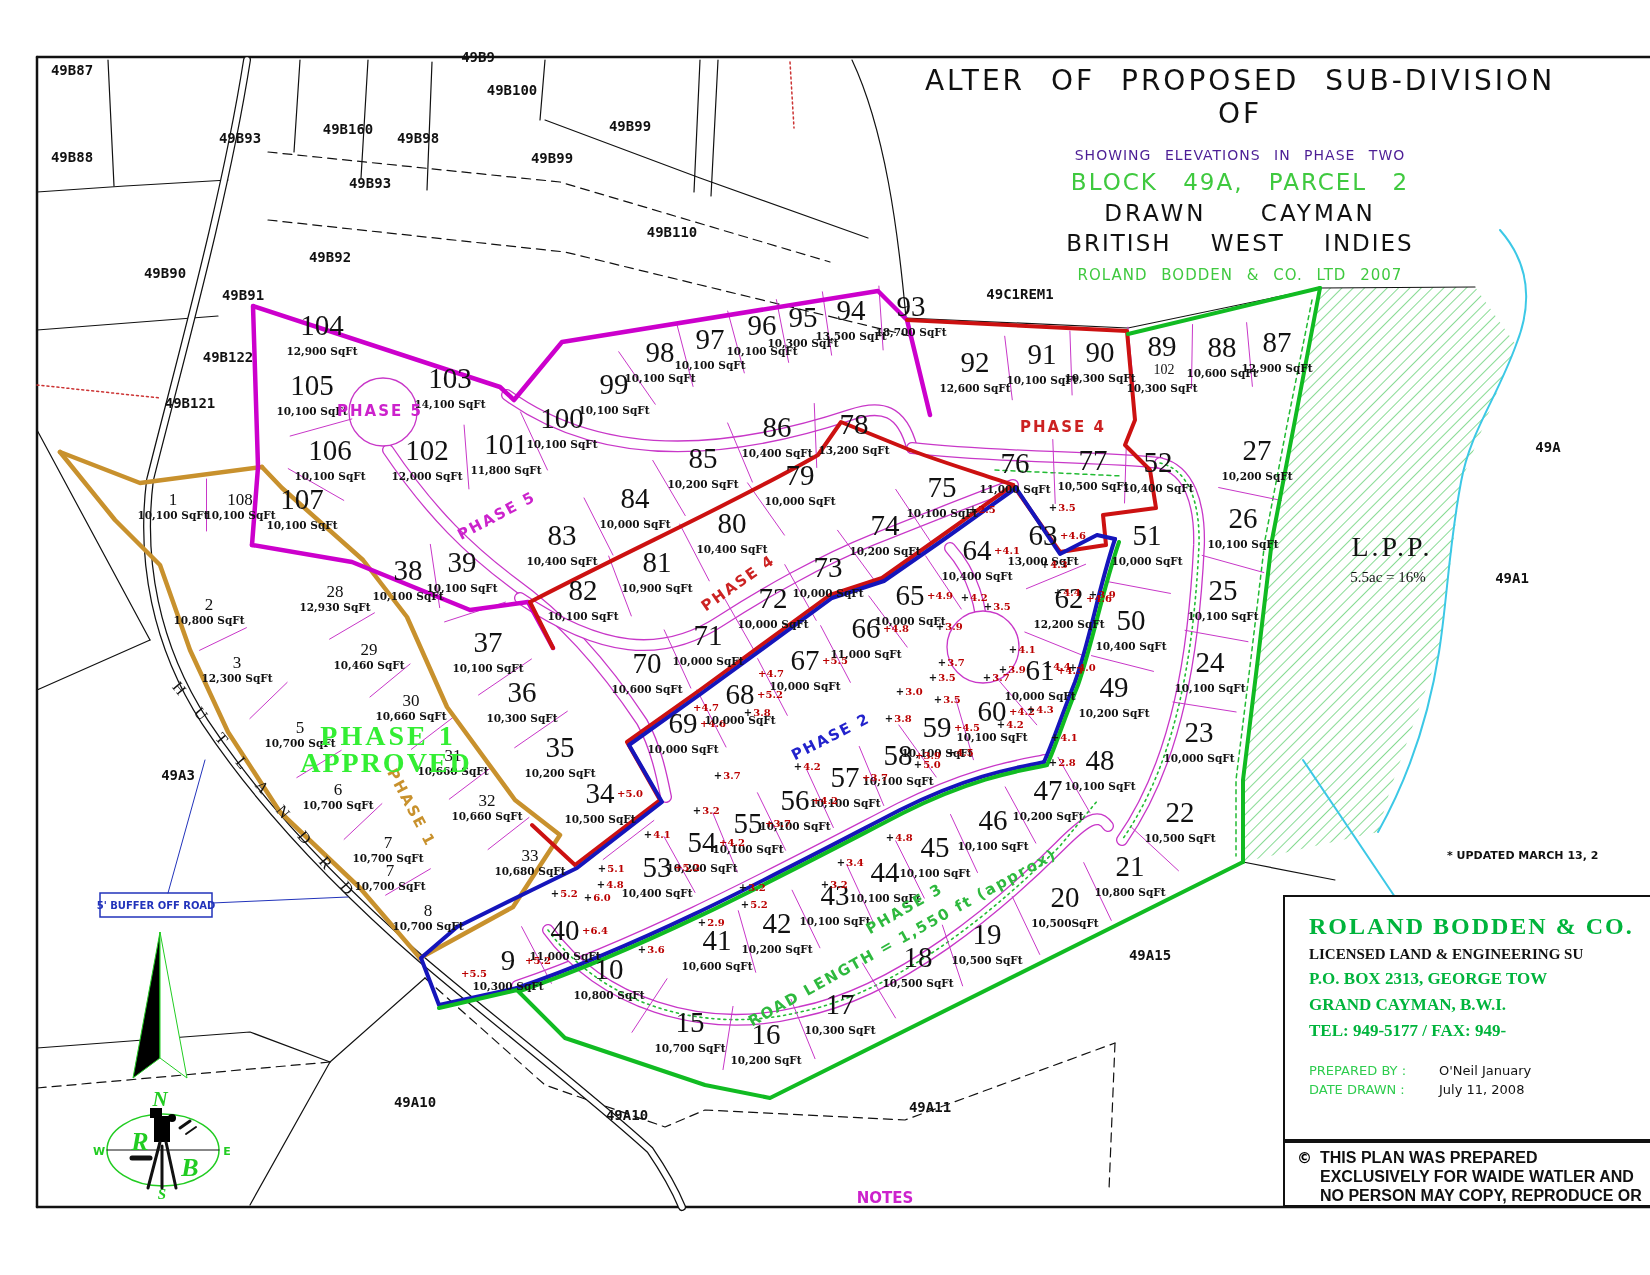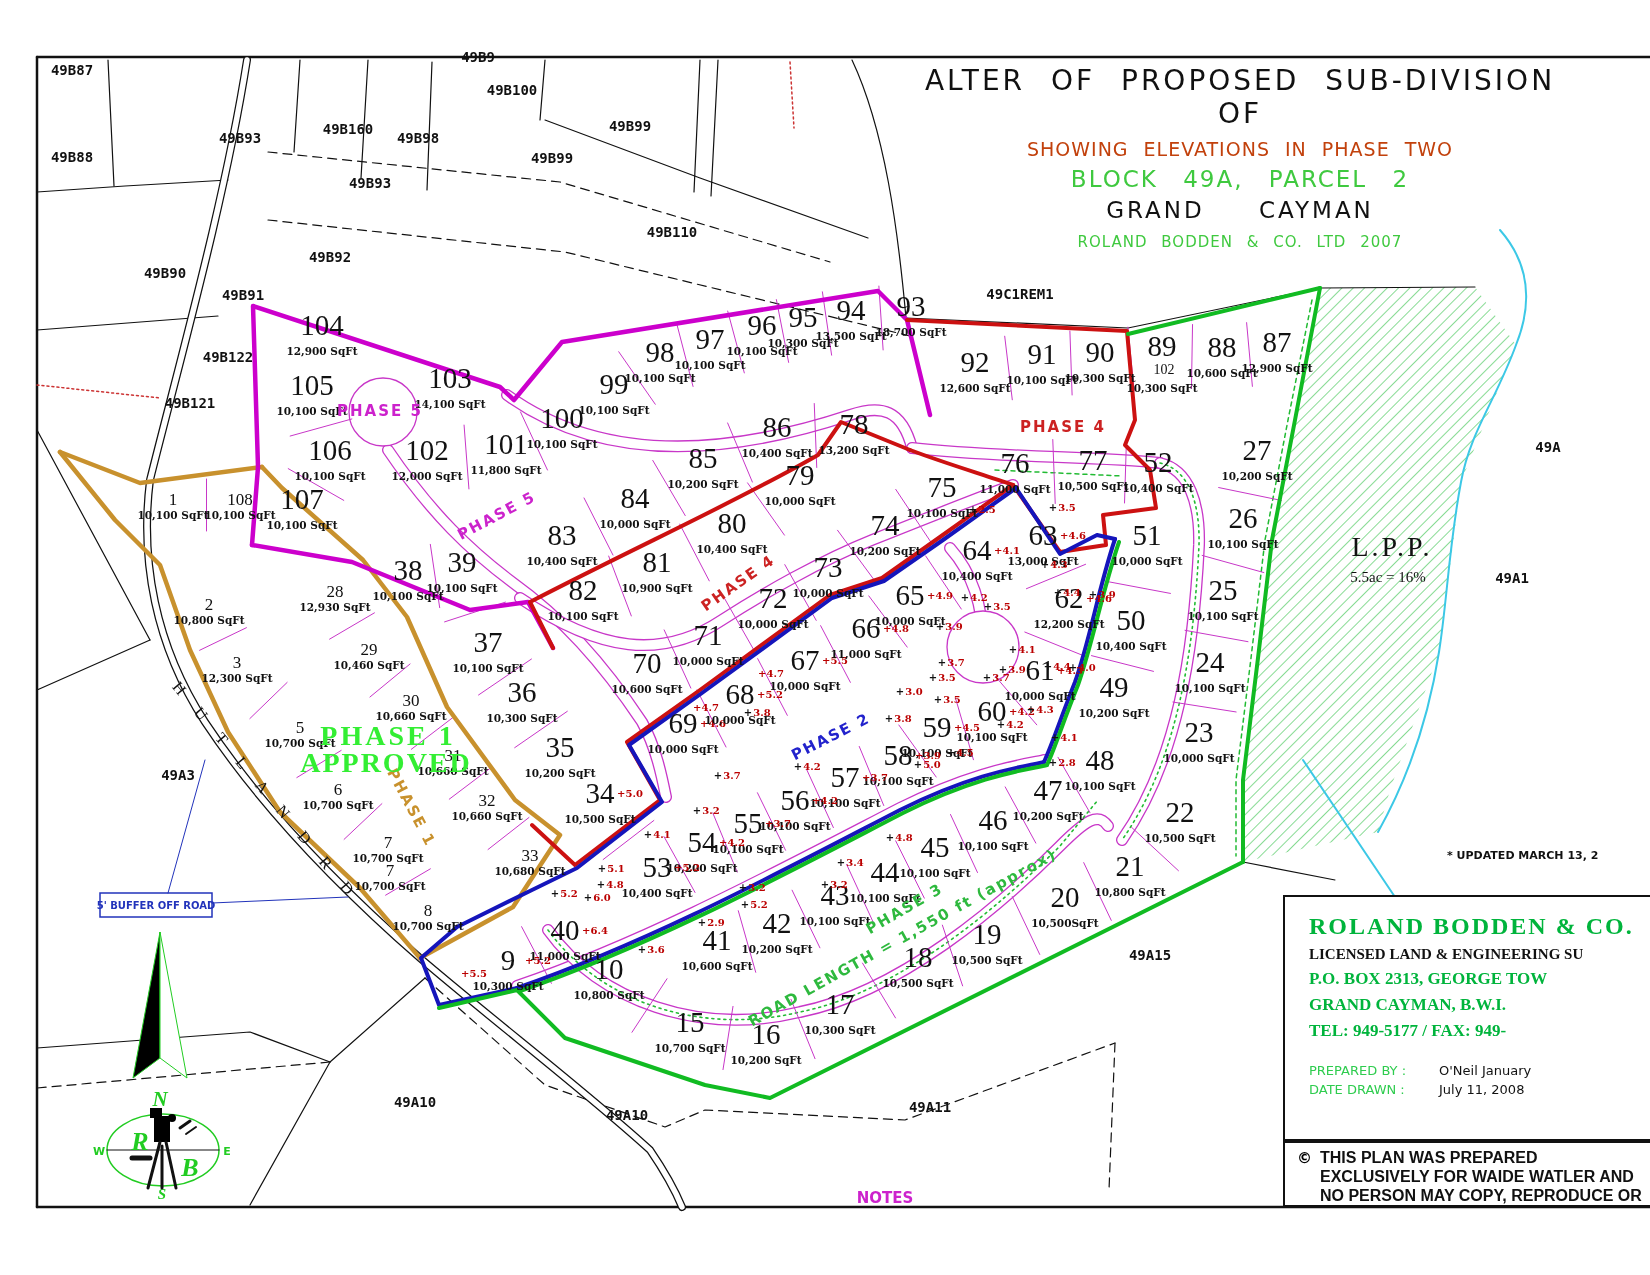--- a/index.html
+++ b/index.html
@@ -3,21 +3,21 @@
 <meta charset="utf-8">
 <style>
   html,body{margin:0;padding:0;background:#888;}
   #sheet{position:relative;width:1650px;height:1275px;background:#fff;overflow:hidden;
          font-family:"DejaVu Sans",sans-serif;}
   .abs{position:absolute;}
   #plan-svg{position:absolute;left:0;top:0;}
   
   #title-block{left:900px;top:64px;width:680px;text-align:center;color:#111;}
   .t1{font-size:28px;letter-spacing:3px;word-spacing:14px;}
-  .t2{font-size:19px;letter-spacing:1px;word-spacing:8px;color:#c2410c;margin-top:8px;}
+  .t2{font-size:14px;letter-spacing:1px;word-spacing:8px;color:#4c1d95;margin-top:17px;}
   .t3{font-size:23px;letter-spacing:2px;word-spacing:16px;color:#3FC93F;margin-top:6px;text-align:center;}
   .t4{font-size:23px;letter-spacing:3px;word-spacing:44px;margin-top:5px;}
   .t5{font-size:23px;letter-spacing:2px;word-spacing:30px;margin-top:4px;}
   .t6{font-size:15px;letter-spacing:1px;word-spacing:8px;color:#3FC93F;margin-top:10px;}
   .t7{font-size:15px;letter-spacing:1px;margin-top:6px;}
   
   #company-block{left:1283px;top:895px;width:372px;height:246px;border:2px solid #111;
     background:#fff;box-sizing:border-box;padding:16px 0 0 24px;overflow:hidden;z-index:5;}
   .c-name{font-family:"Liberation Serif",serif;font-weight:bold;font-size:24px;
     letter-spacing:2px;color:#00B43C;}
@@ -572,21 +572,22 @@
       <path d="M162,1188 L162,1146" fill="none" stroke="#111" stroke-width="3" stroke-linecap="round" stroke-linejoin="round"></path>
       <path d="M180,1128 L190,1121" fill="none" stroke="#111" stroke-width="3" stroke-linecap="round" stroke-linejoin="round"></path>
       <path d="M186,1134 L196,1127" fill="none" stroke="#111" stroke-width="2" stroke-linecap="round" stroke-linejoin="round"></path>
       <path d="M132,1158 L150,1158" fill="none" stroke="#111" stroke-width="5" stroke-linecap="round" stroke-linejoin="round"></path>
     </svg>
 
   <div class="abs" id="title-block">
     <div class="t1">ALTER  OF  PROPOSED  SUB-DIVISION  OF</div>
     <div class="t2">SHOWING  ELEVATIONS  IN  PHASE  TWO</div>
     <div class="t3">BLOCK  49A,    PARCEL  2</div>
-    <div class="t4">GRAND    CAYMAN</div>
+    <div class="t4">DRAWN    CAYMAN</div>
+    <div class="t5">BRITISH   WEST   INDIES</div>
     <div class="t6">ROLAND  BODDEN  &amp;  CO.  LTD    2007</div>
   </div>
 
   <div class="abs" id="updated-note">*  UPDATED  MARCH  13,  2</div>
 
   <div class="abs" id="company-block">
     <div class="c-name">ROLAND BODDEN &amp; CO.</div>
     <div class="c-lic">LICENSED  LAND  &amp;  ENGINEERING  SU</div>
     <div class="c-grn">P.O.  BOX  2313,  GEORGE  TOW</div>
     <div class="c-grn">GRAND  CAYMAN,  B.W.I.</div>

